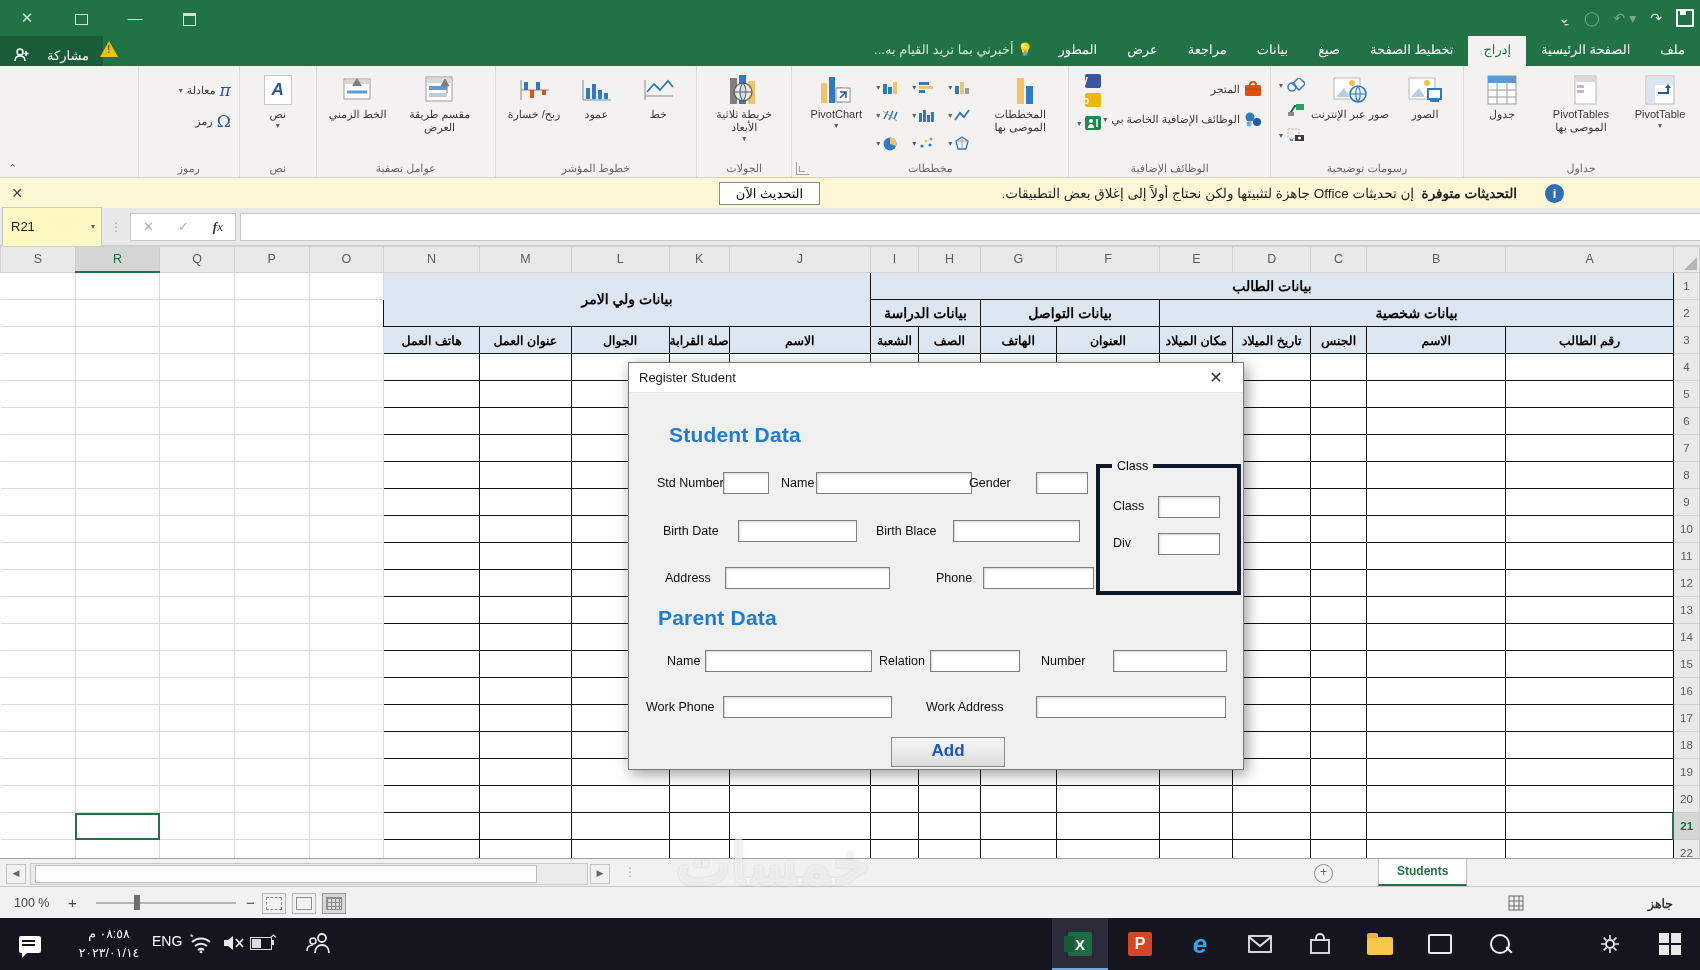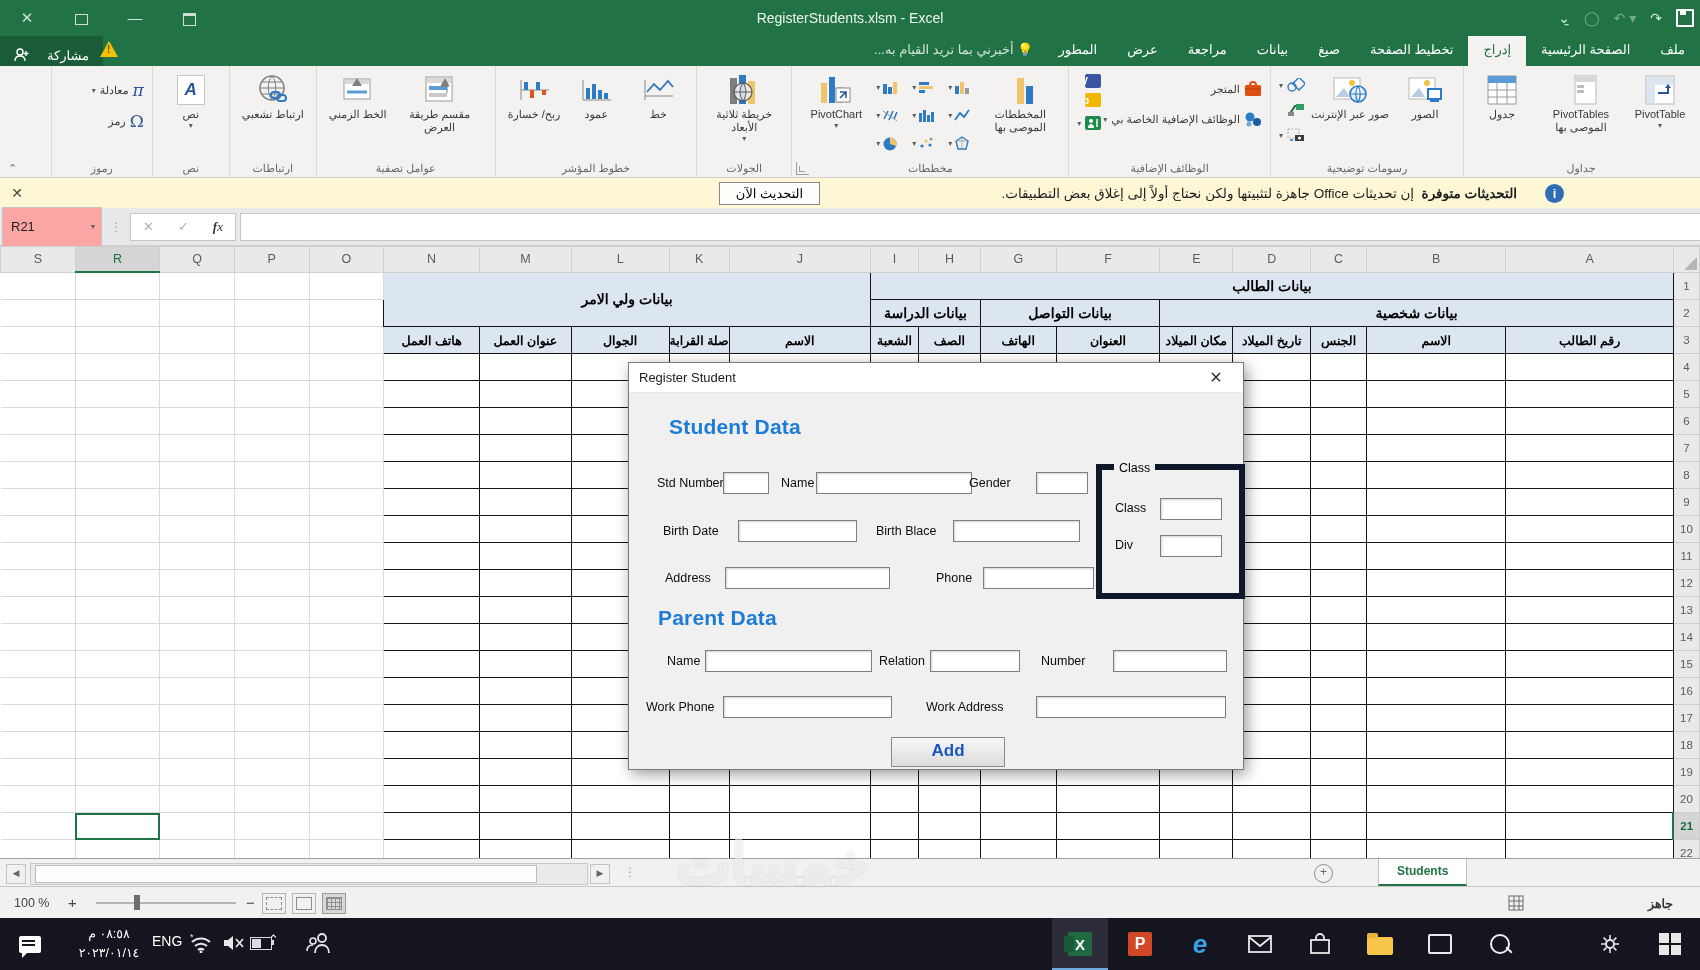--- a/index.html
+++ b/index.html
@@ -41,21 +41,21 @@
   .textA{width:26px;height:28px;background:#fff;border:1px solid #c8c6c4;color:#2b579a;font-size:17px;font-weight:bold;display:flex;align-items:center;justify-content:center;font-style:italic}
   
   .notif{position:absolute;top:178px;left:0;width:1700px;height:30px;background:#fdf7d6;border-bottom:1px solid #e7e0bb;display:flex;align-items:center;font-size:13.5px;color:#1f1f1f}
   .notif .x{width:34px;text-align:center;color:#444;font-size:14px}
   .nbtn{border:1px solid #8a8886;background:#fdfdfb;padding:3px 16px;font-size:13px;margin-left:8px;white-space:nowrap}
   .ntext{direction:rtl;text-align:right;flex:1;padding:0 20px;white-space:nowrap;overflow:hidden}
   .ninfo{width:19px;height:19px;border-radius:50%;background:#2f6db4;color:#fff;font-weight:bold;font-size:13px;text-align:center;line-height:19px;margin:0 8px;flex:none}
   .npad{width:128px;flex:none}
   
   .fbar{position:absolute;top:208px;left:0;width:1700px;height:38px;background:#e8e8e8;border-bottom:1px solid #d0cecc;display:flex;align-items:center;padding-left:2px;box-sizing:border-box}
-  .namebox{width:100px;height:40px;background:#fca5a5;border:1px solid #c8c6c4;display:flex;align-items:center;font-size:13px;padding-left:8px;box-sizing:border-box;color:#222}
+  .namebox{width:100px;height:40px;background:#fef9c3;border:1px solid #c8c6c4;display:flex;align-items:center;font-size:13px;padding-left:8px;box-sizing:border-box;color:#222}
   .namebox .dd{margin-left:auto;margin-right:6px}
   .vdots{color:#a0a0a0;padding:0 8px;font-size:12px}
   .fxbox{height:26px;background:#fff;border:1px solid #c8c6c4;display:flex;align-items:center;gap:0;margin-right:4px}
   .fxbox span{padding:0 12px;font-size:13px}
   .finput{flex:1;height:26px;background:#fff;border:1px solid #c8c6c4;border-right:none}
   
   .gridwrap{position:absolute;top:246px;left:0;width:1700px;height:612px;overflow:hidden;background:#fff}
   table.grid{border-collapse:collapse;table-layout:fixed;direction:ltr}
   .grid th,.grid td{padding:0;overflow:hidden;white-space:nowrap}
   .grid th.col{height:24px;background:#e9e9e9;border:1px solid #cfcfcf;font-weight:normal;color:#5c5c5c;font-size:12.5px}
@@ -71,21 +71,21 @@
   .grid td.rowhdr.sel{color:#1d6b41;font-weight:bold;background:#d5d5d5;border-left:2px solid #217346}
   .grid td.active-cell{outline:2px solid #217346;outline-offset:-2px}
   
   .dialog{position:absolute;left:628px;top:362px;width:614px;height:406px;background:#f0f0f0;border:1px solid #7a7a7a;box-shadow:3px 4px 14px rgba(0,0,0,.4);z-index:30}
   .dtitle{height:29px;background:#fff;display:flex;align-items:center;padding:0 10px;font-size:13px;color:#1a1a1a;border-bottom:1px solid #e6e6e6}
   .dx{margin-left:auto;width:34px;text-align:center;font-size:16px;color:#333}
   .dbody{position:relative;width:100%;height:377px}
   .hblue{position:absolute;color:#1e7bd6;font-weight:bold;font-size:21px;letter-spacing:.2px}
   .lbl{position:absolute;font-size:12.5px;color:#0d0d0d;white-space:nowrap}
   .fld{position:absolute;height:22px;background:#fff;border:1px solid #7f7f7f;box-shadow:inset 1px 1px 2px rgba(0,0,0,.18);box-sizing:border-box}
-  .frame{position:absolute;border:6px solid #0f172a}
+  .frame{position:absolute;border:4px solid #0f172a}
   .flegend{position:absolute;top:-9px;left:12px;background:#f0f0f0;padding:0 5px;font-size:12.5px}
   .addbtn{position:absolute;left:262px;top:344px;width:112px;height:28px;background:linear-gradient(#f7f7f7,#dcdcdc);border:1px solid #8a8a8a;color:#1857c3;font-weight:bold;font-size:17px;text-align:center;line-height:26px}
   
   .tabsrow{position:absolute;top:858px;left:0;width:1700px;height:28px;background:#f1f1f1;border-top:1px solid #9f9f9f;font-size:12px}
   .scbtn{position:absolute;top:5px;width:18px;height:18px;background:#f1f1f1;border:1px solid #c3c3c3;color:#666;text-align:center;line-height:16px;font-size:9px}
   .sctrack{position:absolute;left:30px;top:4px;width:556px;height:20px;background:#eaeaea;border:1px solid #c9c9c9}
   .scthumb{position:absolute;left:4px;top:1px;width:500px;height:16px;background:#fdfdfd;border:1px solid #bdbdbd}
   .sheettab{position:absolute;left:1378px;top:0;height:27px;background:#fff;border-left:1px solid #c0c0c0;border-right:1px solid #c0c0c0;border-bottom:2px solid #217346;color:#217346;font-weight:bold;padding:5px 18px 0;box-sizing:border-box}
   .addsheet{position:absolute;left:1314px;top:5px;width:17px;height:17px;border:1px solid #8e8e8e;border-radius:50%;color:#666;text-align:center;line-height:15px;font-size:12px}
   .statusbar{position:absolute;top:886px;left:0;width:1700px;height:32px;background:#f1f1f1;border-top:1px solid #c6c6c6;font-size:12.5px;color:#444}
@@ -123,21 +123,20 @@
 </head>
 <body>
 
 <div class="titlebar">
   <div class="winctl">
     <span class="wbtn">✕</span>
     <span class="wbtn"><span class="boxglyph"></span></span>
     <span class="wbtn">—</span>
     <span class="wbtn"><span class="boxglyph" style="border-top-width:3px"></span></span>
   </div>
-  <div class="wtitle">RegisterStudents.xlsm - Excel</div>
   <div class="qat">
     <span>⌄̱</span>
     <span class="dim">◯</span>
     <span class="dim">↶ ▾</span>
     <span>↷</span>
     <span class="floppy"></span>
   </div>
 </div>
 
 <div class="tabrow">
@@ -478,34 +477,20 @@
             <rect x="2" y="5" width="24" height="4" fill="#d9d9d9"></rect>
             <path d="M4 17h20" stroke="#5b9bd5" stroke-width="3"></path>
             <path d="M14 3l5 8h-10z" fill="#7f7f7f"></path>
           </svg>
         </span>
       <span>الخط الزمني</span>
     </div>
     <div class="glabel">عوامل تصفية</div>
   </div>
 
-  <div class="rgroup">
-    <div class="bigbtn">
-      <span class="ic">
-          <svg width="32" height="32">
-            <circle cx="15" cy="14" r="12" fill="none" stroke="#7f7f7f" stroke-width="1.5"></circle>
-            <path d="M3 14h24M15 2c-5 6-5 18 0 24M15 2c5 6 5 18 0 24M5 8h20M5 20h20" fill="none" stroke="#7f7f7f"></path>
-            <rect x="14" y="18" width="9" height="6" rx="3" fill="none" stroke="#2d7bc4" stroke-width="2"></rect>
-            <rect x="20" y="21" width="9" height="6" rx="3" fill="none" stroke="#2d7bc4" stroke-width="2"></rect>
-          </svg>
-        </span>
-      <span>ارتباط تشعبي</span>
-    </div>
-    <div class="glabel">ارتباطات</div>
-  </div>
 
   <div class="rgroup">
     <div class="bigbtn">
       <span class="ic">
           <span class="textA">A</span>
         </span>
       <span>نص</span>
       <span class="dd">▾</span>
     </div>
     <div class="glabel">نص</div>
@@ -1067,21 +1052,21 @@
       </tbody>
     </table>
 </div>
 
 <div class="dialog">
   <div class="dtitle">
     <span>Register Student</span>
     <span class="dx">✕</span>
   </div>
   <div class="dbody">
-    <div class="hblue" style="left:40px;top:22px">Student Data</div>
+    <div class="hblue" style="left:40px;top:30px">Student Data</div>
 
     <span class="lbl" style="left:28px;top:83px">Std Number</span>
     <div class="fld" style="left:94px;top:79px;width:46px"></div>
     <span class="lbl" style="left:152px;top:83px">Name</span>
     <div class="fld" style="left:187px;top:79px;width:156px"></div>
     <span class="lbl" style="left:340px;top:83px">Gender</span>
     <div class="fld" style="left:407px;top:79px;width:52px"></div>
 
     <div class="frame" style="left:467px;top:71px;width:137px;height:123px">
       <span class="flegend">Class</span>

